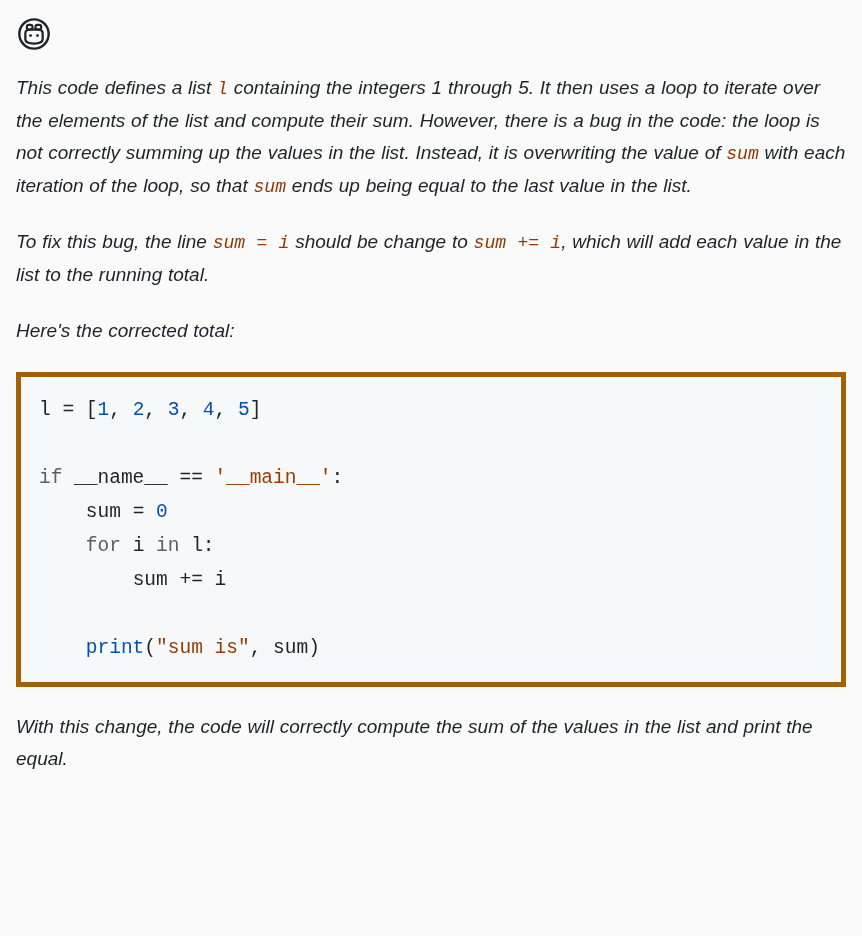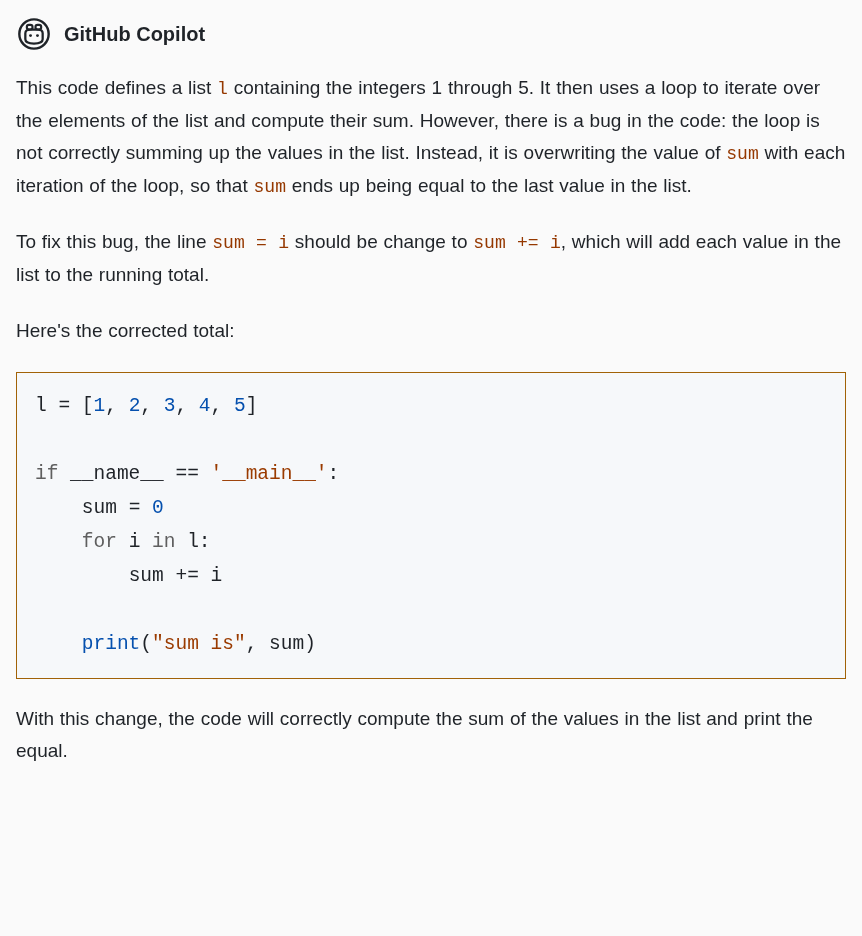--- a/index.html
+++ b/index.html
@@ -40,31 +40,32 @@
     
     .header-title {
       font-weight: 600;
       font-size: 20px;
       color: #1f2328;
     }
     
     .paragraph {
       margin-bottom: 24px;
       word-spacing: 0.5px;
+      font-style: italic;
     }
     
     .inline-code {
       font-family: ui-monospace, SFMono-Regular, "SF Mono", Menlo, Consolas, "Liberation Mono", monospace;
       color: #953800;
       font-size: 0.95em;
     }
     
     .code-block {
       background: #f6f8fa;
-      border: 1px solid #a16207;
+      border: 5px solid #a16207;
       padding: 16px 18px;
       margin-bottom: 24px;
       font-family: ui-monospace, SFMono-Regular, "SF Mono", Menlo, Consolas, "Liberation Mono", monospace;
       font-size: 19.5px;
       line-height: 1.75;
       white-space: pre;
       overflow-x: auto;
       color: #1f2328;
     }
     
@@ -83,21 +84,20 @@
   <span class="copilot-icon">
     <svg viewBox="0 0 24 24" fill="none" xmlns="http://www.w3.org/2000/svg">
       <circle cx="12" cy="12" r="11" stroke="#1f2328" stroke-width="1.8" fill="none"></circle>
       <rect x="6.6" y="5.2" width="4.3" height="3.4" rx="1.6" stroke="#1f2328" stroke-width="1.6" fill="none"></rect>
       <rect x="13.1" y="5.2" width="4.3" height="3.4" rx="1.6" stroke="#1f2328" stroke-width="1.6" fill="none"></rect>
       <path d="M5.5 11.5 C5.5 9.5 7 8.8 9 8.8 L15 8.8 C17 8.8 18.5 9.5 18.5 11.5 L18.5 16 C18.5 18 16.5 19.2 12 19.2 C7.5 19.2 5.5 18 5.5 16 Z" stroke="#1f2328" stroke-width="1.7" fill="none"></path>
       <circle cx="9.4" cy="13.2" r="1.1" fill="#1f2328"></circle>
       <circle cx="14.6" cy="13.2" r="1.1" fill="#1f2328"></circle>
     </svg>
   </span>
-  <span class="header-title">GitHub Copilot</span>
 </div>
 
 <p class="paragraph">
   <span>This code defines a list </span><code class="inline-code">l</code><span> containing the integers 1 through 5. It then uses a loop to iterate over the elements of the list and compute their sum. However, there is a bug in the code: the loop is not correctly summing up the values in the list. Instead, it is overwriting the value of </span><code class="inline-code">sum</code><span> with each iteration of the loop, so that </span><code class="inline-code">sum</code><span> ends up being equal to the last value in the list.</span>
 </p>
 
 <p class="paragraph">
   <span>To fix this bug, the line </span><code class="inline-code">sum = i</code><span> should be change to </span><code class="inline-code">sum += i</code><span>, which will add each value in the list to the running total.</span>
 </p>
 

